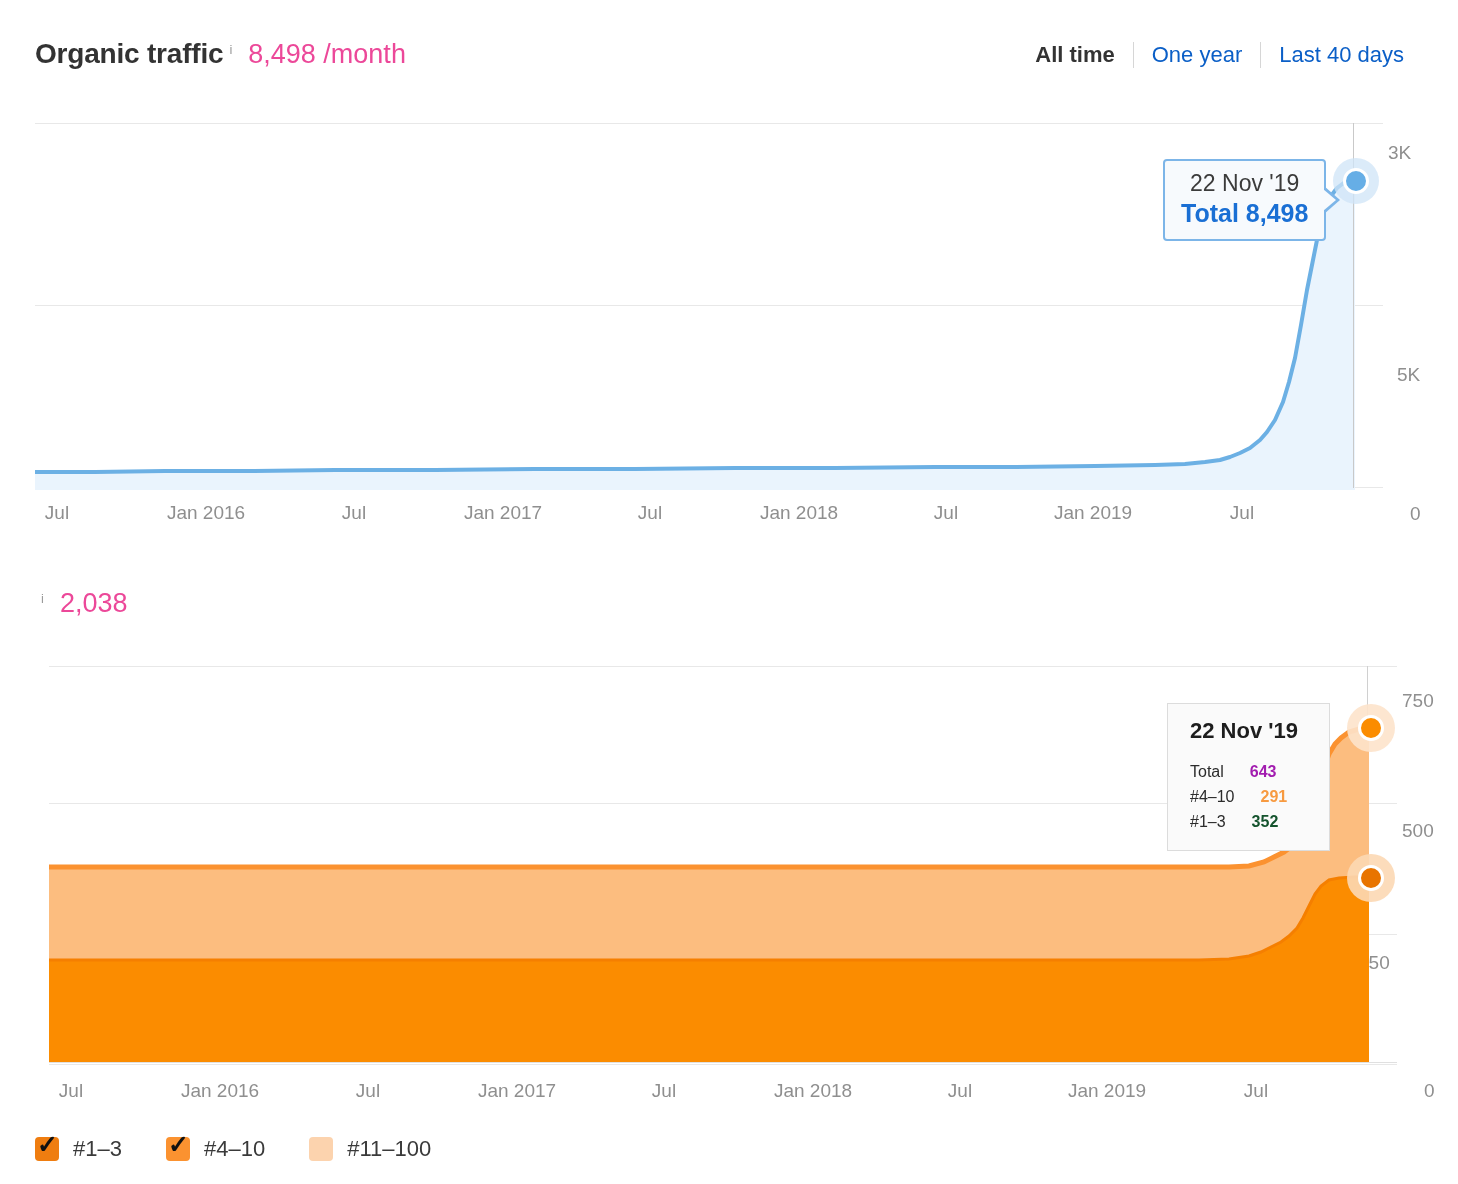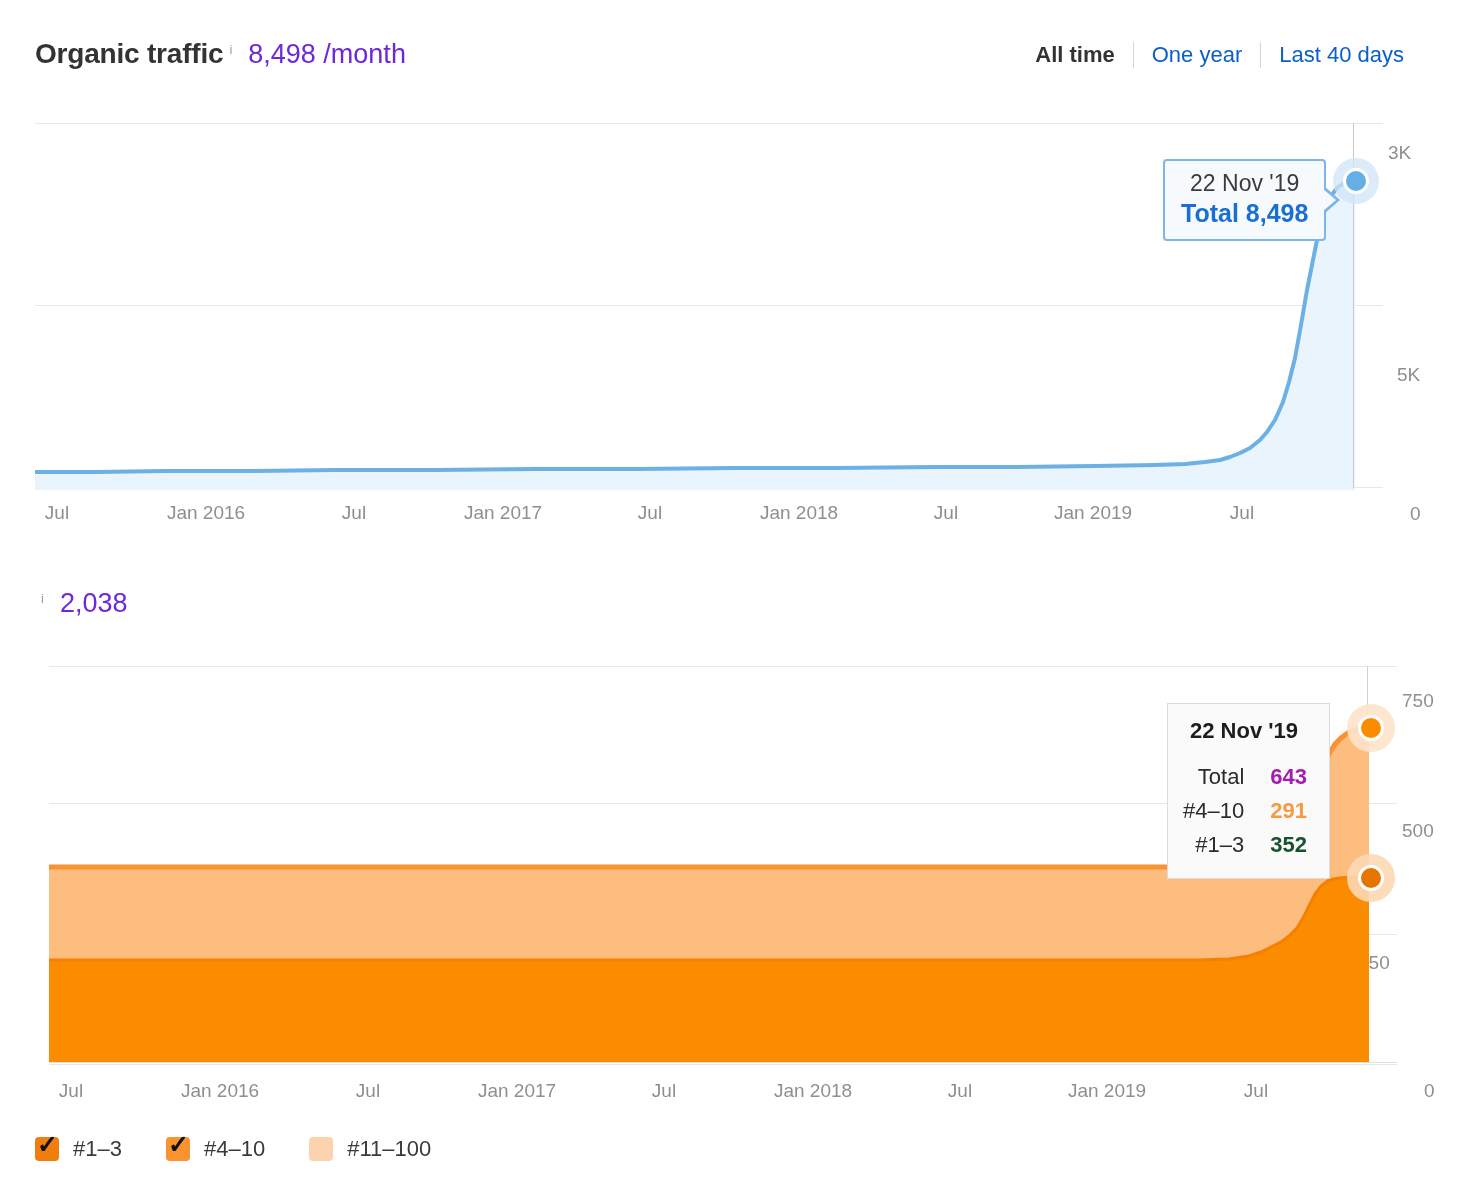--- a/index.html
+++ b/index.html
@@ -31,21 +31,21 @@
     font-size: 13px;
     color: #9b9b9b;
     margin-left: 6px;
     position: relative;
     top: -9px;
     font-style: normal;
   }
   .section-value {
     font-size: 27px;
     font-weight: 400;
-    color: #6d28d9;
+    color: #ec4899;
     margin-left: 16px;
   }
 
   
   .range-selector {
     position: absolute;
     top: 42px;
     right: 36px;
     display: flex;
     align-items: center;
@@ -137,23 +137,23 @@
   }
   .tt-kw .kw-date {
     font-size: 22px;
     font-weight: bold;
     color: #1d1d1d;
     margin-bottom: 16px;
     white-space: nowrap;
   }
   .kw-row {
     display: flex;
-    justify-content: flex-end;
+    justify-content: flex-start;
     align-items: baseline;
-    font-size: 22px;
+    font-size: 16px;
     line-height: 1.55;
     white-space: nowrap;
   }
   .kw-row .kw-key { color: #2b2b2b; padding-right: 26px; }
   .kw-row .kw-val { font-weight: bold; }
   .kw-val.total { color: #a21caf; }
   .kw-val.mid { color: #f79a40; }
   .kw-val.top { color: #14532d; }
 
   

